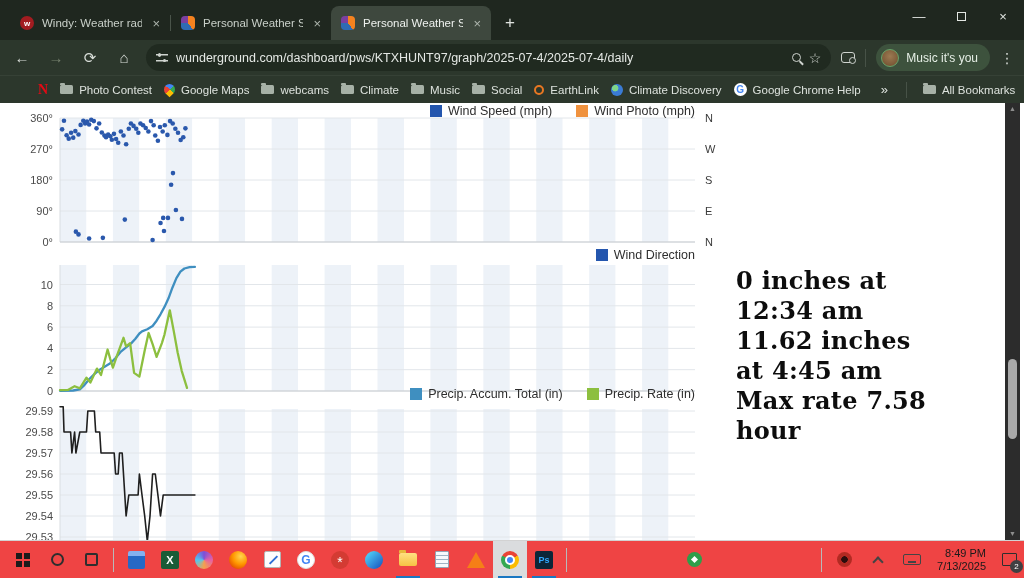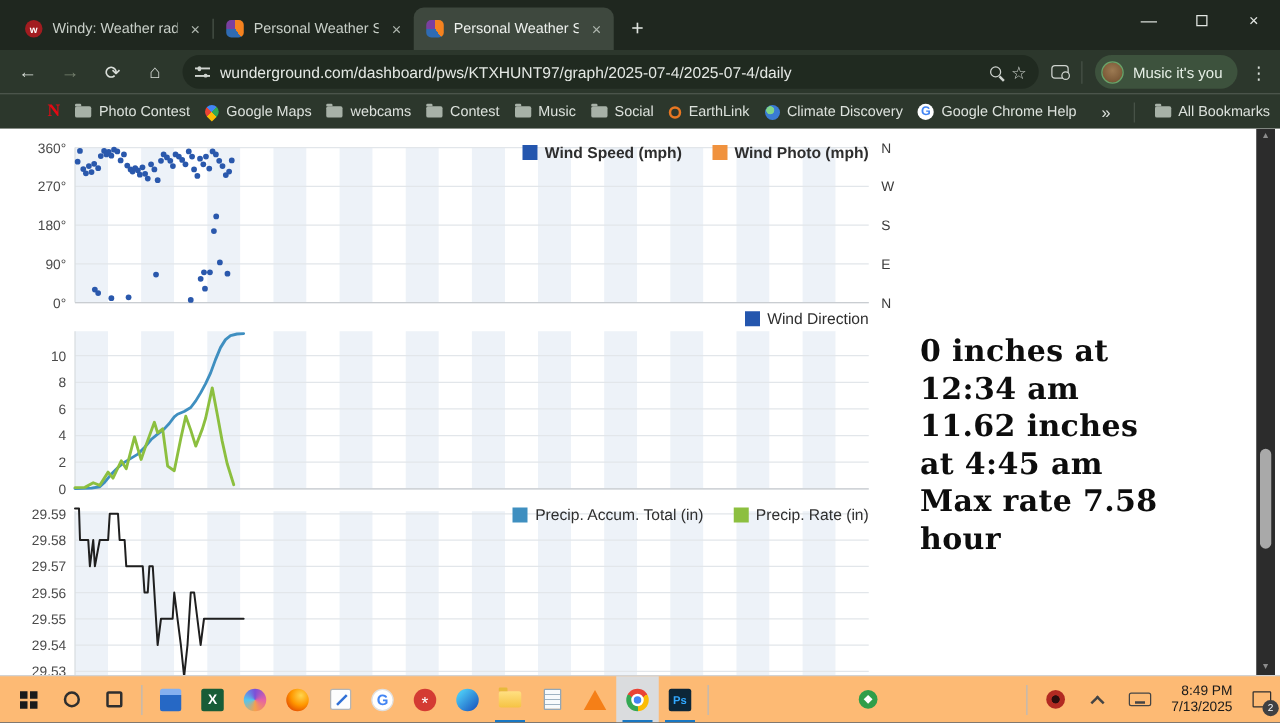--- a/index.html
+++ b/index.html
@@ -61,21 +61,21 @@
   .content{position:relative;width:1024px;height:437px;background:#fff;overflow:hidden;}
   .legend-row{position:absolute;right:329px;height:13px;display:flex;gap:24px;align-items:center;}
   .legend-item{display:flex;align-items:center;gap:6px;font-size:12.5px;color:#2e2e2e;white-space:nowrap;}
   .legend-sq{width:12px;height:12px;flex:none;}
   .annotation{position:absolute;left:736px;top:163px;width:255px;font-family:"DejaVu Serif",serif;font-weight:bold;font-size:24px;line-height:30px;color:#0d0d0d;letter-spacing:0.3px;}
   .scrollbar{position:absolute;right:4px;top:0;width:15px;height:437px;background:#2c2c2c;display:flex;flex-direction:column;align-items:center;justify-content:space-between;padding:2px 0;}
   .sb-arrow{color:#8d8d8d;font-size:7px;line-height:8px;}
   .sb-thumb{position:absolute;left:3px;top:256px;width:9px;height:80px;border-radius:5px;background:#a9a9a9;}
 
   
-  .taskbar{position:relative;height:38px;background:#fdba74;border-top:1px solid #d2d2d2;display:flex;align-items:center;padding-left:6px;}
+  .taskbar{position:relative;height:38px;background:#ef4444;border-top:1px solid #d2d2d2;display:flex;align-items:center;padding-left:6px;}
   .tk-btn{width:34px;height:37px;display:flex;align-items:center;justify-content:center;position:relative;flex:none;}
   .tk-btn.running::after{content:"";position:absolute;bottom:0;left:5px;right:5px;height:2px;background:#1977c2;}
   .tk-btn.active{background:#dadcde;}
   .tk-sep{width:1px;height:24px;background:#b9b9b9;margin:0 5px;flex:none;}
   .i-start{width:14px;height:14px;background:linear-gradient(#1b1b1b,#1b1b1b) 0 0/6px 6px no-repeat,linear-gradient(#1b1b1b,#1b1b1b) 8px 0/6px 6px no-repeat,linear-gradient(#1b1b1b,#1b1b1b) 0 8px/6px 6px no-repeat,linear-gradient(#1b1b1b,#1b1b1b) 8px 8px/6px 6px no-repeat;}
   .i-circle{width:13px;height:13px;border:2px solid #2e2e2e;border-radius:50%;}
   .i-taskview{width:13px;height:13px;border:2px solid #2e2e2e;border-radius:2px;}
   .i-calc{width:17px;height:18px;border-radius:2px;background:linear-gradient(#85b0ef 0 5px,#2668c5 5px);}
   .i-excel{width:18px;height:18px;border-radius:2px;background:#185c37;color:#fff;font-size:11px;font-weight:bold;display:flex;align-items:center;justify-content:center;}
   .i-excel::before{content:"X";}
@@ -177,21 +177,21 @@
         <div class="bm">
           <div class="ic-gmaps"></div>
           <div>Google Maps</div>
         </div>
         <div class="bm">
           <div class="ic-folder"></div>
           <div>webcams</div>
         </div>
         <div class="bm">
           <div class="ic-folder"></div>
-          <div>Contest</div>
+          <div>Climate</div>
         </div>
         <div class="bm">
           <div class="ic-folder"></div>
           <div>Music</div>
         </div>
         <div class="bm">
           <div class="ic-folder"></div>
           <div>Social</div>
         </div>
         <div class="bm">
@@ -402,37 +402,37 @@
         <line x1="60" x2="695" y1="391.9999999999982" y2="391.9999999999982" stroke="#e2e6ea" stroke-width="1"></line>
         <text x="53" y="395.9999999999982" text-anchor="end" fill="#4a4a4a" font-size="11">29.55</text>
         <line x1="60" x2="695" y1="413.0000000000015" y2="413.0000000000015" stroke="#e2e6ea" stroke-width="1"></line>
         <text x="53" y="417.0000000000015" text-anchor="end" fill="#4a4a4a" font-size="11">29.54</text>
         <line x1="60" x2="695" y1="433.9999999999973" y2="433.9999999999973" stroke="#e2e6ea" stroke-width="1"></line>
         <text x="53" y="437.9999999999973" text-anchor="end" fill="#4a4a4a" font-size="11">29.53</text>
         <line x1="60" x2="60" y1="306" y2="437" stroke="#d9dde1"></line>
         <polyline points="60.0,303.8 63.2,303.8 64.0,329.0 70.6,329.0 71.9,350.0 74.6,329.0 75.9,350.0 79.8,329.0 86.5,329.0 87.8,308.0 94.4,308.0 95.7,329.0 99.7,329.0 101.0,350.0 114.2,350.0 115.6,371.0 118.2,371.0 119.5,350.0 122.2,350.0 124.8,392.0 126.1,413.0 128.8,392.0 138.1,392.0 139.4,371.0 142.0,392.0 144.7,413.0 147.3,438.2 150.0,413.0 152.6,371.0 155.3,371.0 157.9,392.0 160.5,413.0 163.2,392.0 194.9,392.0" fill="none" stroke="#1f1f1f" stroke-width="1.6" stroke-linejoin="round" stroke-linecap="round"></polyline>
       </svg>
     <div id="legends">
-        <div class="legend-row" style="top: 12px; font-weight: bold;">
+        <div class="legend-row" style="top: 1px;">
           <div class="legend-item">
             <div class="legend-sq" style="background: rgb(36, 86, 174);"></div>
             <div>Wind Speed (mph)</div>
           </div>
           <div class="legend-item">
             <div class="legend-sq" style="background: rgb(240, 146, 62);"></div>
             <div>Wind Photo (mph)</div>
           </div>
         </div>
         <div class="legend-row" style="top: 145px;">
           <div class="legend-item">
             <div class="legend-sq" style="background: rgb(36, 86, 174);"></div>
             <div>Wind Direction</div>
           </div>
         </div>
-        <div class="legend-row" style="top: 302px; align-items: center;">
+        <div class="legend-row" style="top: 284px; align-items: center;">
           <div class="legend-item">
             <div class="legend-sq" style="background: rgb(63, 143, 192);"></div>
             <div>Precip. Accum. Total (in)</div>
           </div>
           <div class="legend-item">
             <div class="legend-sq" style="background: rgb(140, 191, 63);"></div>
             <div>Precip. Rate (in)</div>
           </div>
         </div>
       </div>

